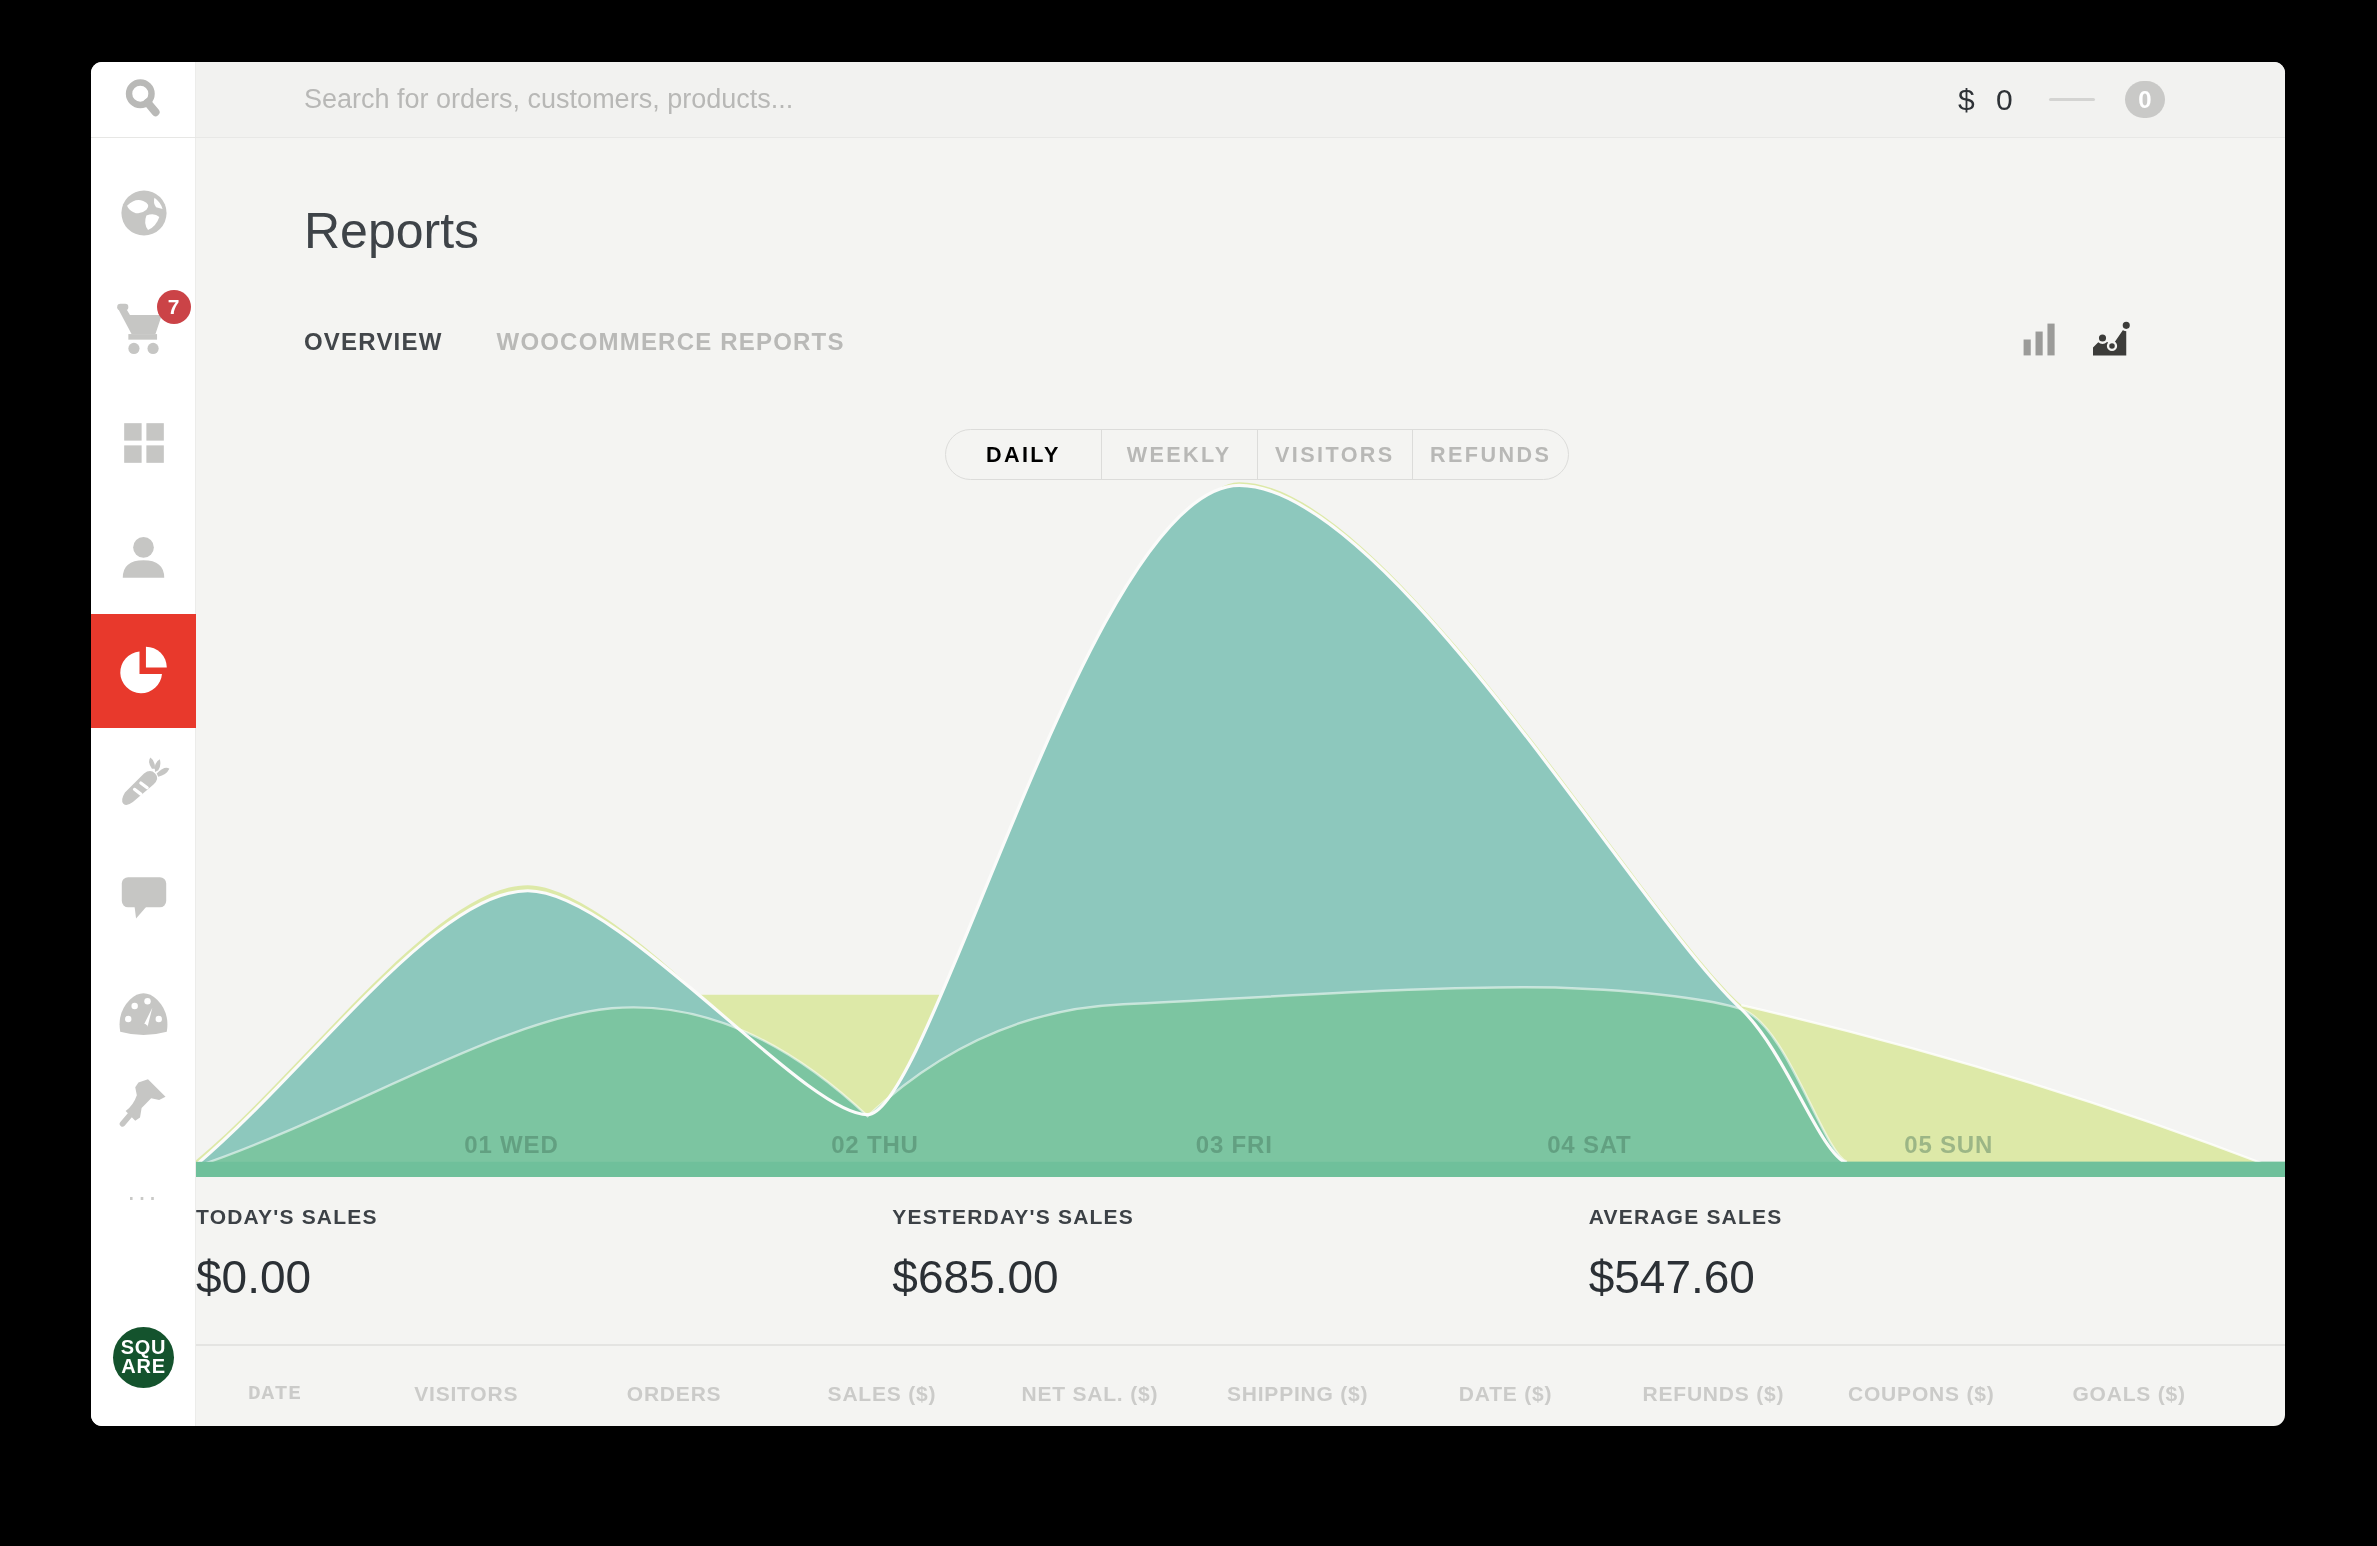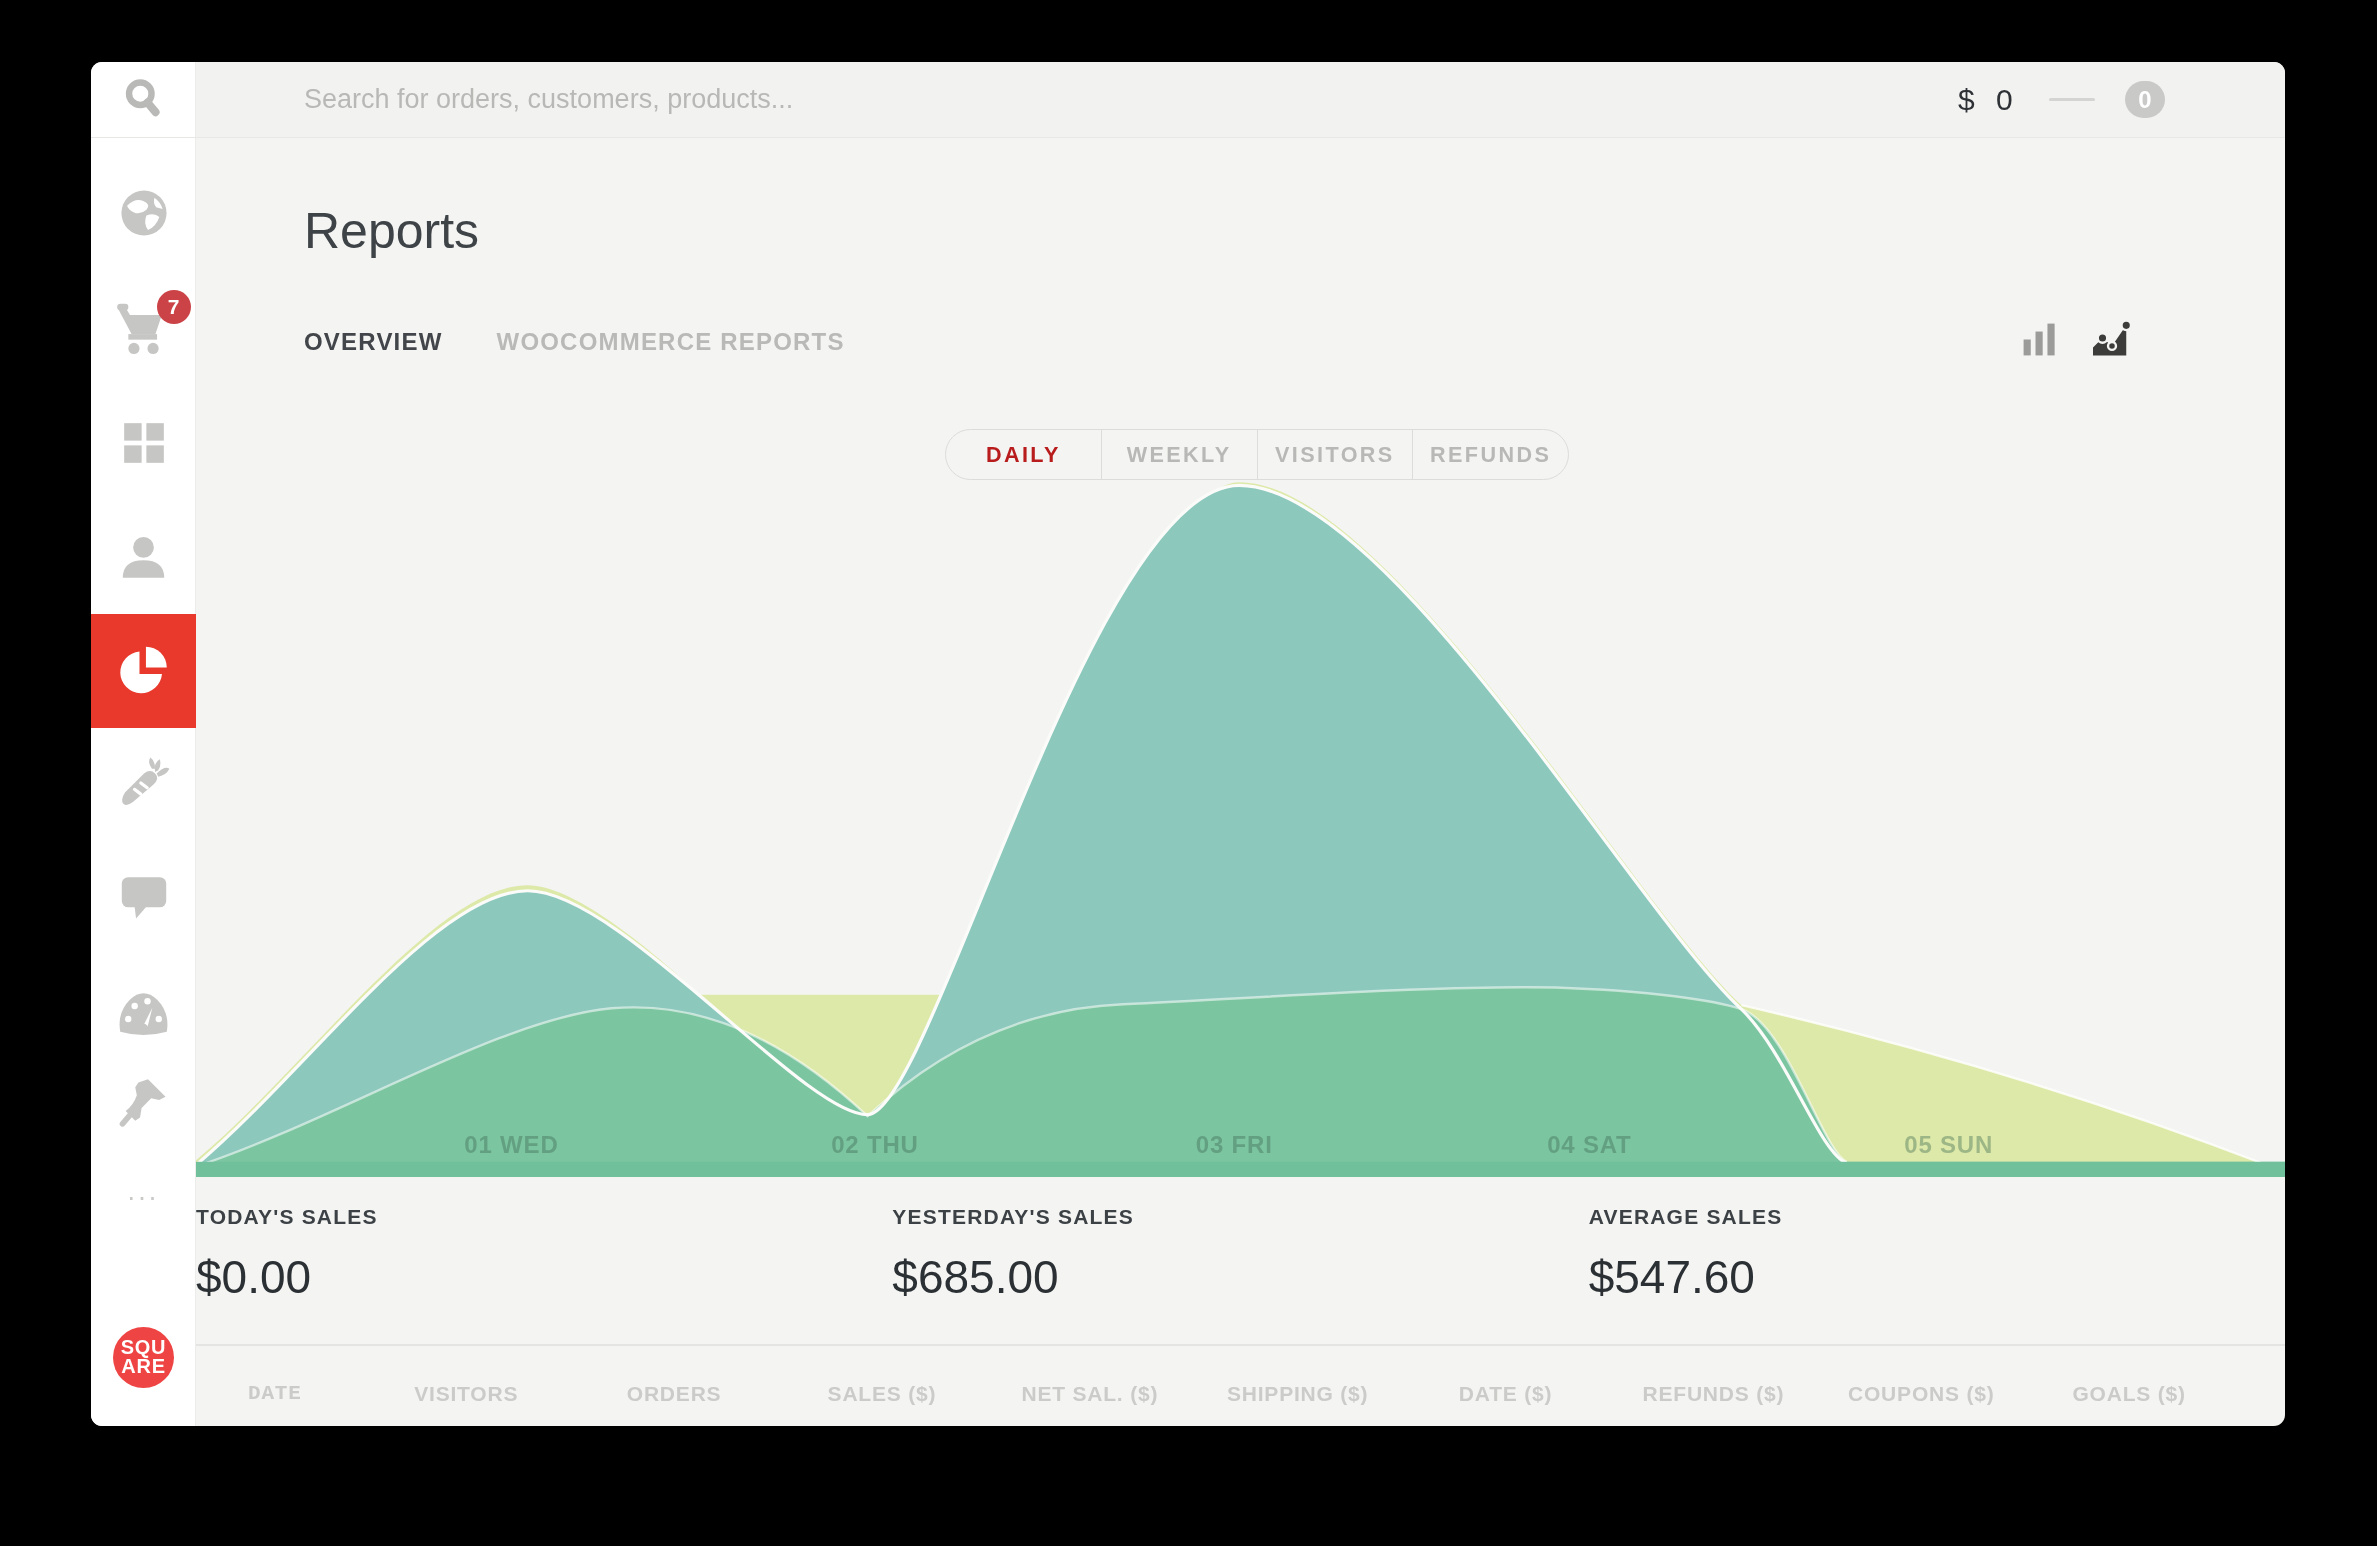--- a/index.html
+++ b/index.html
@@ -16,21 +16,21 @@
   .nav-item { position:absolute; left:0; width:105px; height:96px;
               display:flex; align-items:center; justify-content:center; }
   .nav-item svg { display:block; }
   .active-tile { position:absolute; left:0; top:552px; width:105px; height:114px;
                  background:#e8392c; display:flex; align-items:center; justify-content:center; }
   .cart-wrap { position:relative; }
   .badge { position:absolute; top:-11.2px; right:-17.6px; min-width:34px; height:34px; border-radius:17px;
            background:#cb4347; color:#fff; font-size:21px; font-weight:bold;
            display:flex; align-items:center; justify-content:center; padding:0 4.8px; }
   .more-dots { color:#c9c9c7; font-size:27px; letter-spacing:3.2px; }
-  .logo { width:61px; height:61px; border-radius:50%; background:#ef4444; color:#fff;
+  .logo { width:61px; height:61px; border-radius:50%; background:#14532d; color:#fff;
           display:flex; flex-direction:column; align-items:center; justify-content:center;
           font-weight:bold; font-size:20px; line-height:19px; letter-spacing:0.8px; }
 
   
   .topbar { position:absolute; left:105px; top:0; right:0; height:76px; background:#f2f2f0;
             border-bottom:0.8px solid #e8e8e6; display:flex; align-items:center; z-index:20; }
   .search-input { margin-left:108px; border:none; outline:none; background:transparent;
                   font-size:27px; color:#55595d; width:1119px; font-family:"Liberation Sans",sans-serif; }
   .search-input::placeholder { color:#b8b8b6; }
   .topbar-right { position:absolute; right:120px; display:flex; align-items:center; }
@@ -47,21 +47,21 @@
   .tab.active { color:#42464a; }
   .chart-type-icons { position:absolute; right:152px; top:181px; display:flex; gap:34px; align-items:flex-end; }
 
   
   .range-toggle { position:absolute; left:749px; top:291px; width:624px; height:51px;
                   border:1.6px solid #dcdcda; border-radius:27px; display:flex; z-index:10; }
   .range-opt { flex:1; display:flex; align-items:center; justify-content:center;
                font-size:21.6px; font-weight:bold; letter-spacing:2.4px; color:#b8b8b6;
                border-right:1.6px solid #dcdcda; }
   .range-opt:last-child { border-right:none; }
-  .range-opt.active { color:#b91c1c; }
+  .range-opt.active { color:#000000; }
 
   
   .chart-svg { position:absolute; left:0; top:261px; width:2089px; height:778px; z-index:1; }
   .day-label { position:absolute; top:993px; transform:translateX(-50%);
                font-size:24px; font-weight:bold; letter-spacing:0.8px; color:rgba(60,105,82,0.40); z-index:5; }
 
   
   .stats-row { position:absolute; left:0; right:0; top:1067px; display:flex; z-index:5; }
   .stat { flex:1; display:flex; flex-direction:column; align-items:flex-start; }
   .stat-label { font-size:21px; font-weight:bold; letter-spacing:1.2px; color:#3c4146; }

